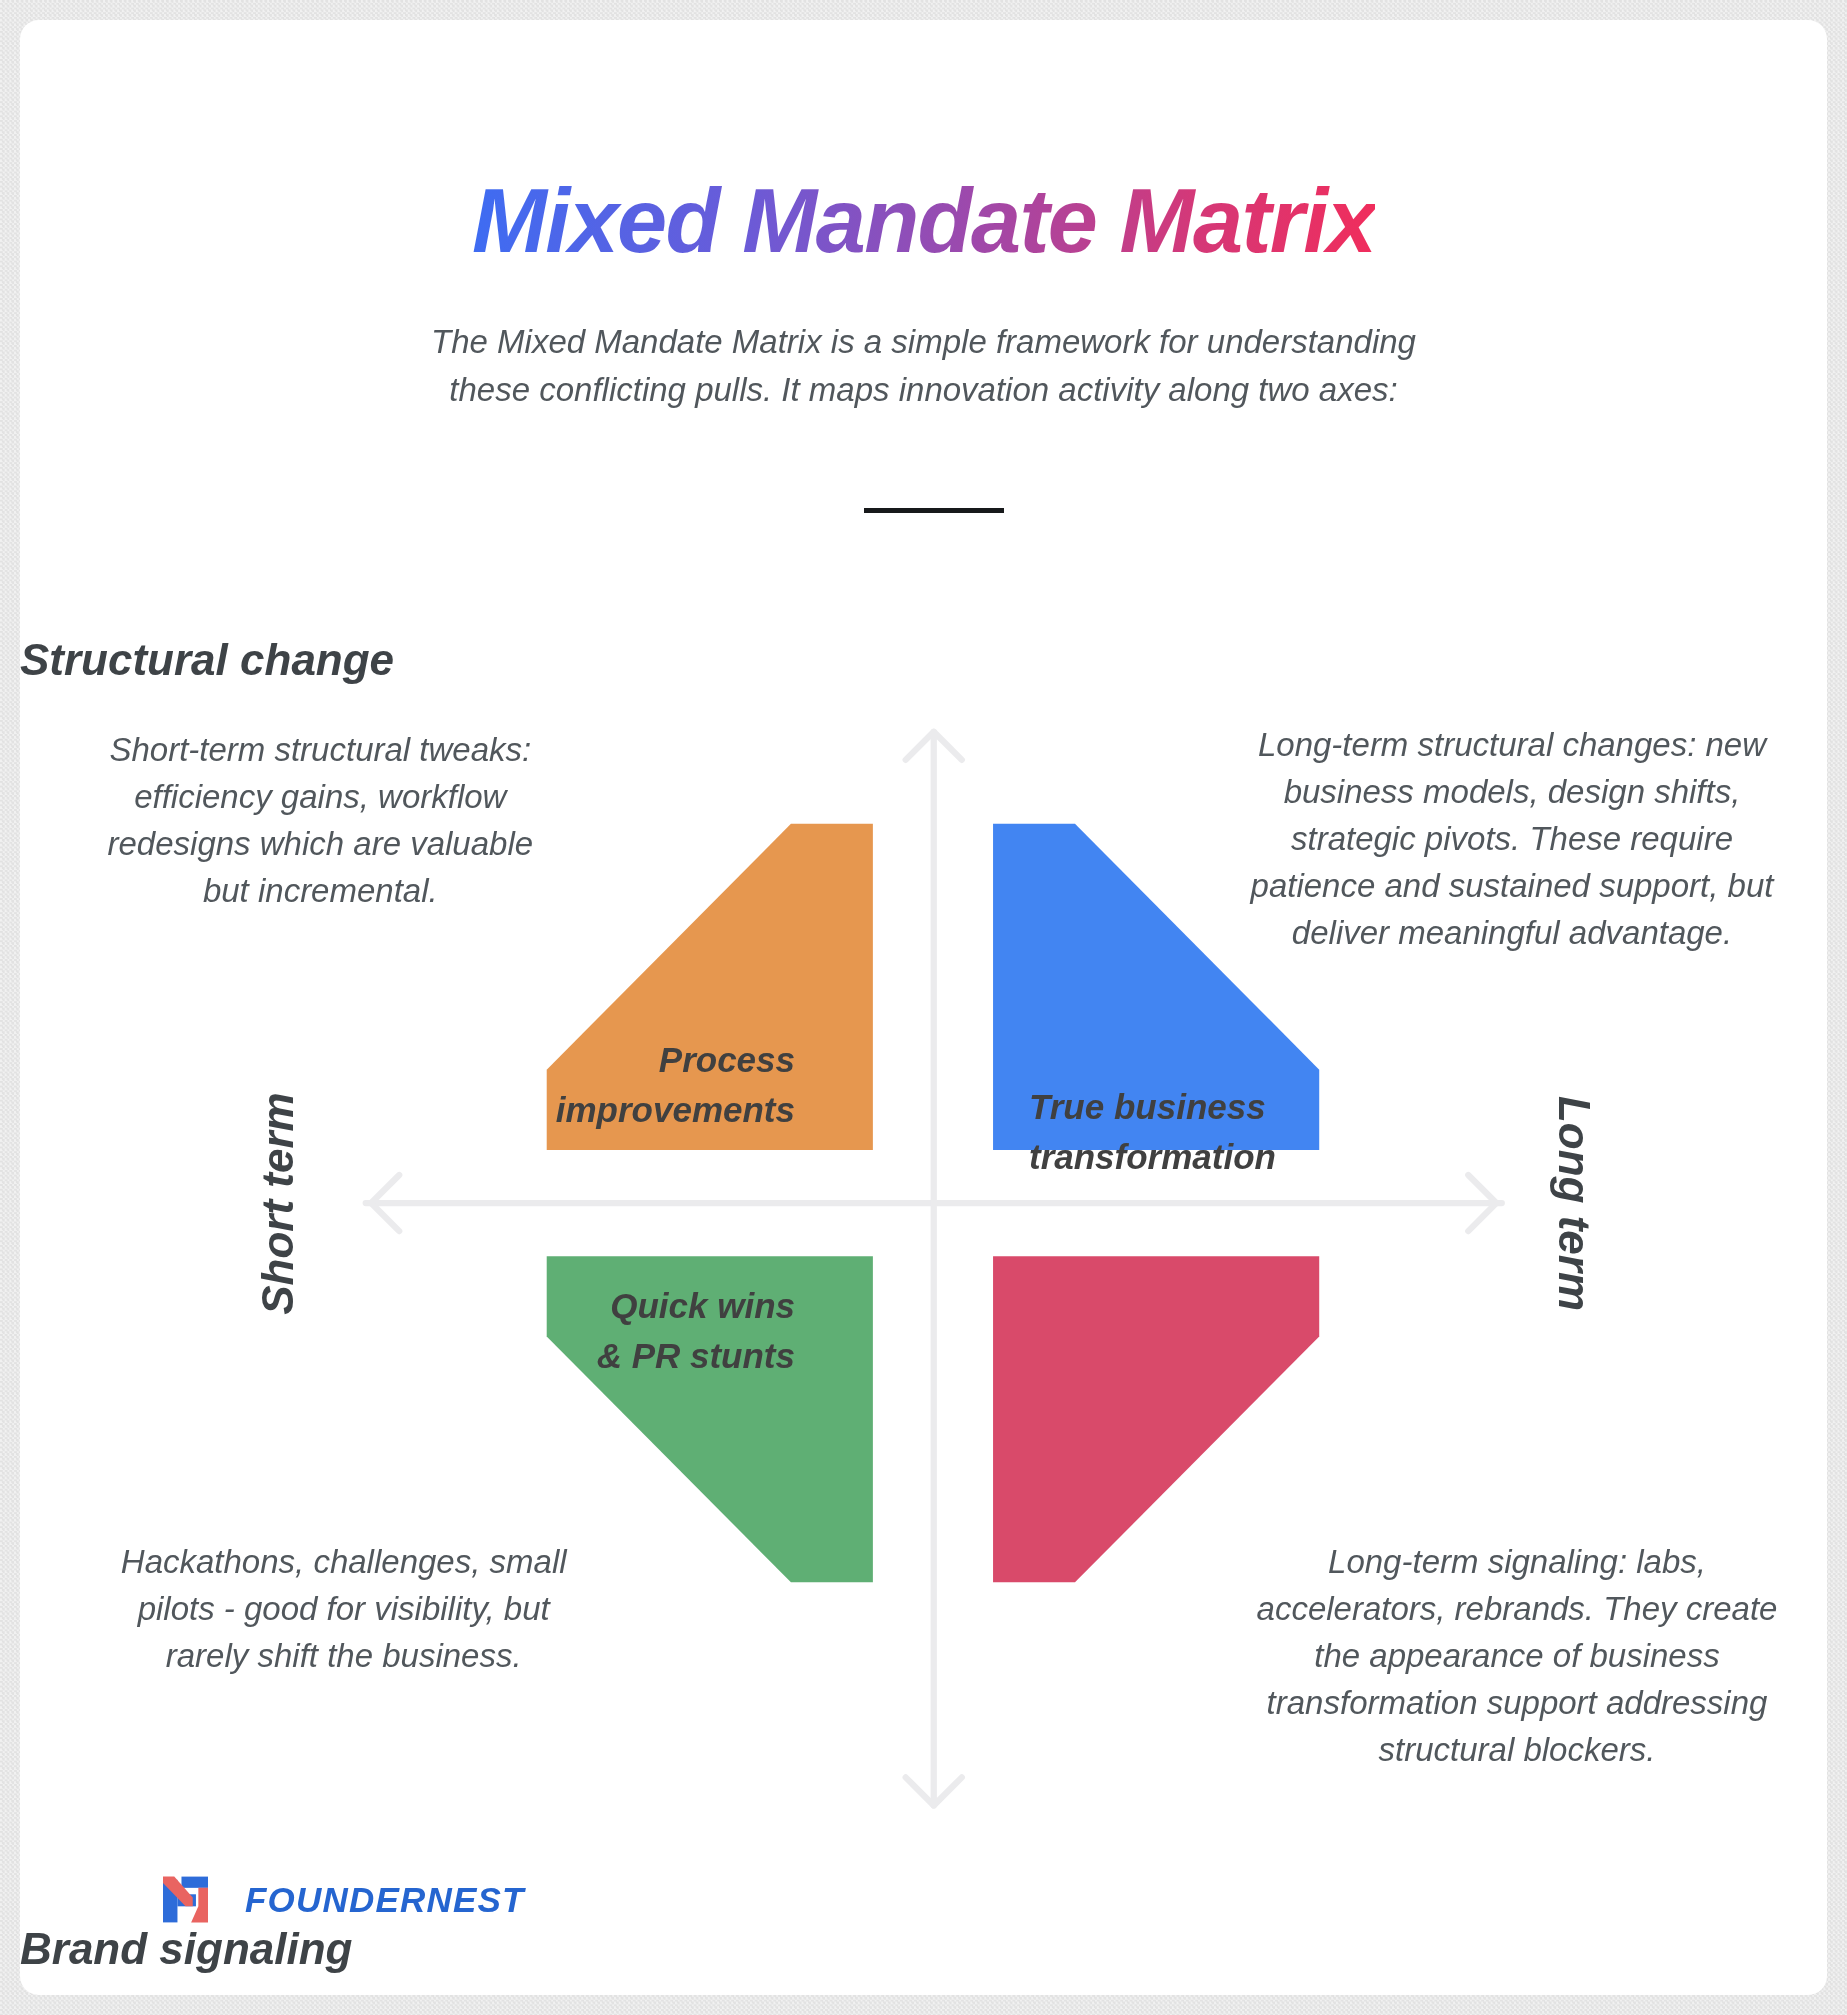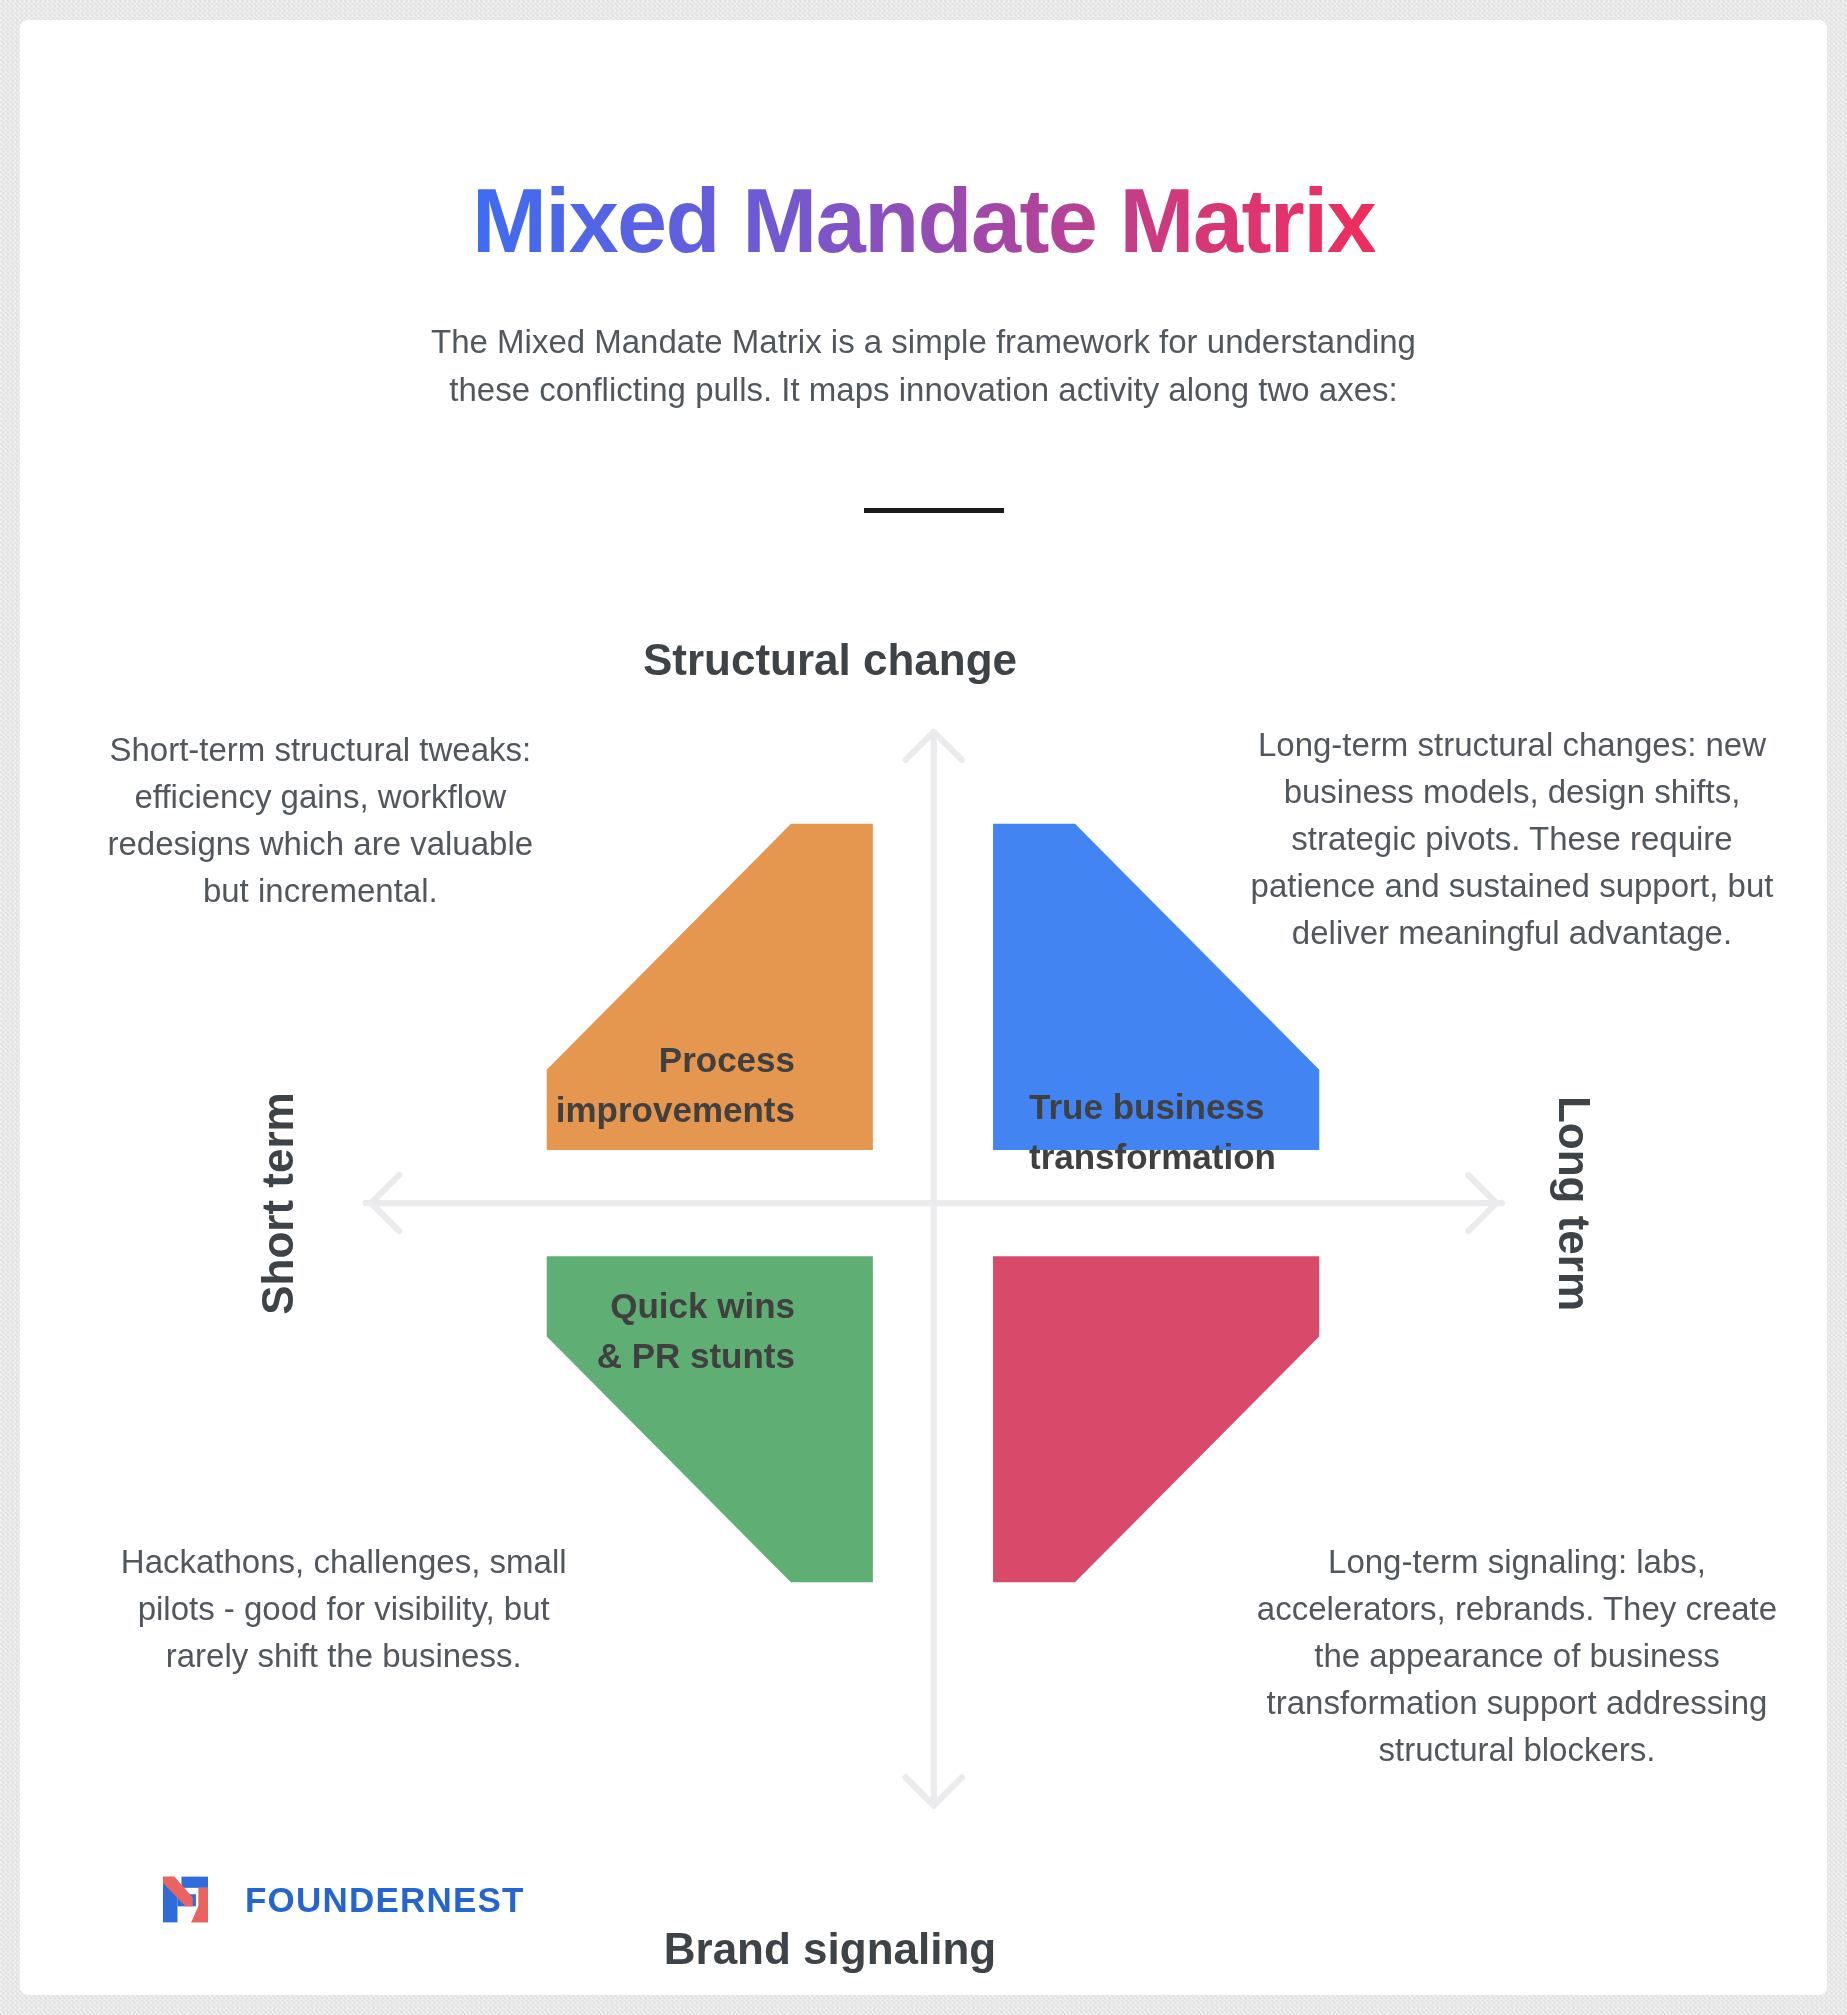--- a/index.html
+++ b/index.html
@@ -4,38 +4,38 @@
 <style>
   html,body{margin:0;padding:0;}
   body{
     width:1847px;height:2015px;position:relative;
     font-family:"Liberation Sans","DejaVu Sans",sans-serif;
     background:repeating-conic-gradient(#e2e2e2 0% 25%, #f1f1f1 0% 50%) 0 0/4.7px 4.7px;
     overflow:hidden;
   }
   .card{
     position:absolute;left:20px;top:20px;right:20px;bottom:20px;
-    background:#ffffff;border-radius:8px;
+    background:#ffffff;border-radius:19px;font-style:italic;
   }
   .title-wrap{position:absolute;top:147px;left:0;width:100%;text-align:center;}
   .title{
     display:inline-block;margin:0;
     font-size:90px;font-weight:800;line-height:1.2;letter-spacing:-1.6px;
     background:linear-gradient(90deg,#3E6CF2 0%,#6A5BD8 30%,#9D49AC 55%,#D43878 80%,#F02D5C 100%);
     -webkit-background-clip:text;background-clip:text;color:transparent;
   }
   .subtitle{
     position:absolute;top:298px;left:0;width:100%;
     text-align:center;font-size:33px;line-height:48px;color:#51575C;
   }
   .divider{position:absolute;top:488px;left:844px;width:140px;height:4.7px;background:#17191B;}
   .matrix{position:absolute;left:0;top:0;width:1847px;height:2015px;}
   .axis{stroke-width:8;fill:none;stroke-linecap:round;stroke-linejoin:round;}
   .axis-label{position:absolute;font-weight:800;font-size:44px;color:#3E4347;}
-  .axis-label.h{left:0;width:1524px;text-align:center;margin-left:48px;}
+  .axis-label.h{left:0;width:1524px;}
   .axis-label.top{top:615px;}
   .axis-label.bottom{top:1904px;}
   .axis-label.v{top:1160px;width:390px;height:47px;line-height:47px;text-align:center;}
   .axis-label.left{left:62px;transform:rotate(-90deg);}
   .axis-label.right{left:1359px;transform:rotate(90deg);}
   .qlabel{position:absolute;font-size:35px;font-weight:800;line-height:50px;color:#404040;}
   .q-tl{top:1015px;right:1032px;text-align:right;}
   .q-tr{top:1015px;left:1009px;text-align:left;margin-top:47px;}
   .q-bl{top:1261px;right:1032px;text-align:right;}
   .q-br{top:1261px;left:1009px;text-align:left;}

